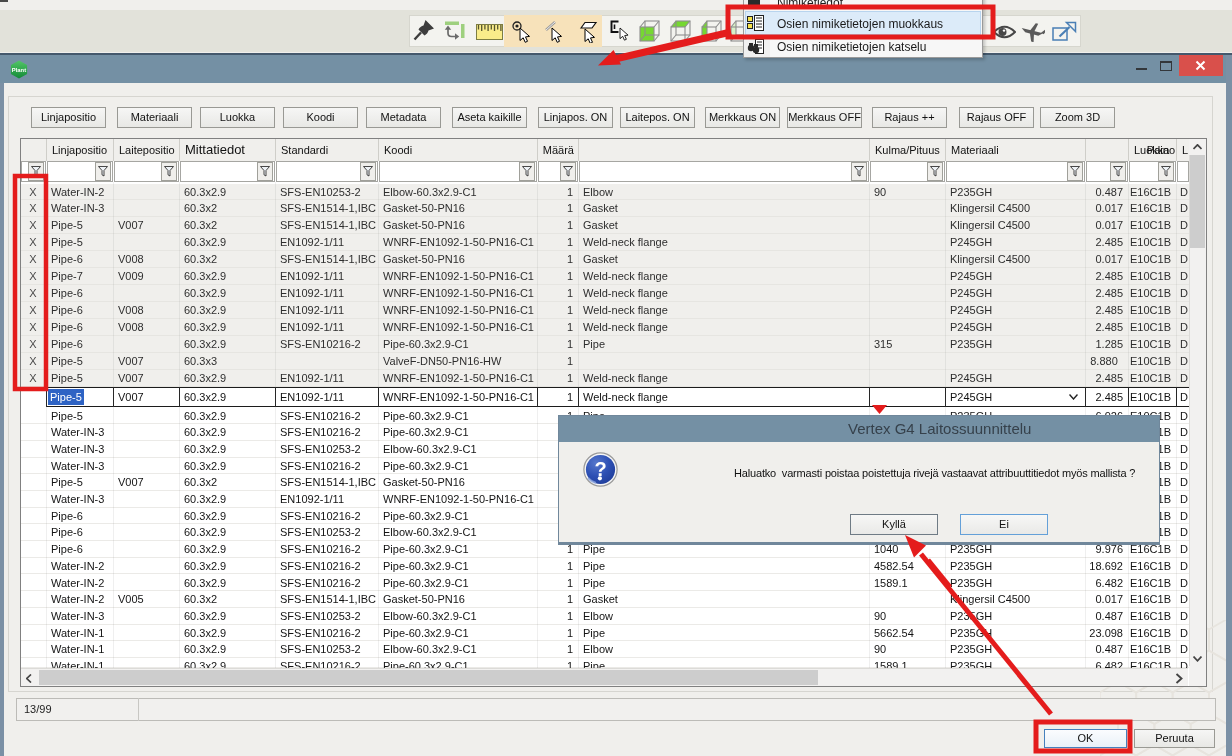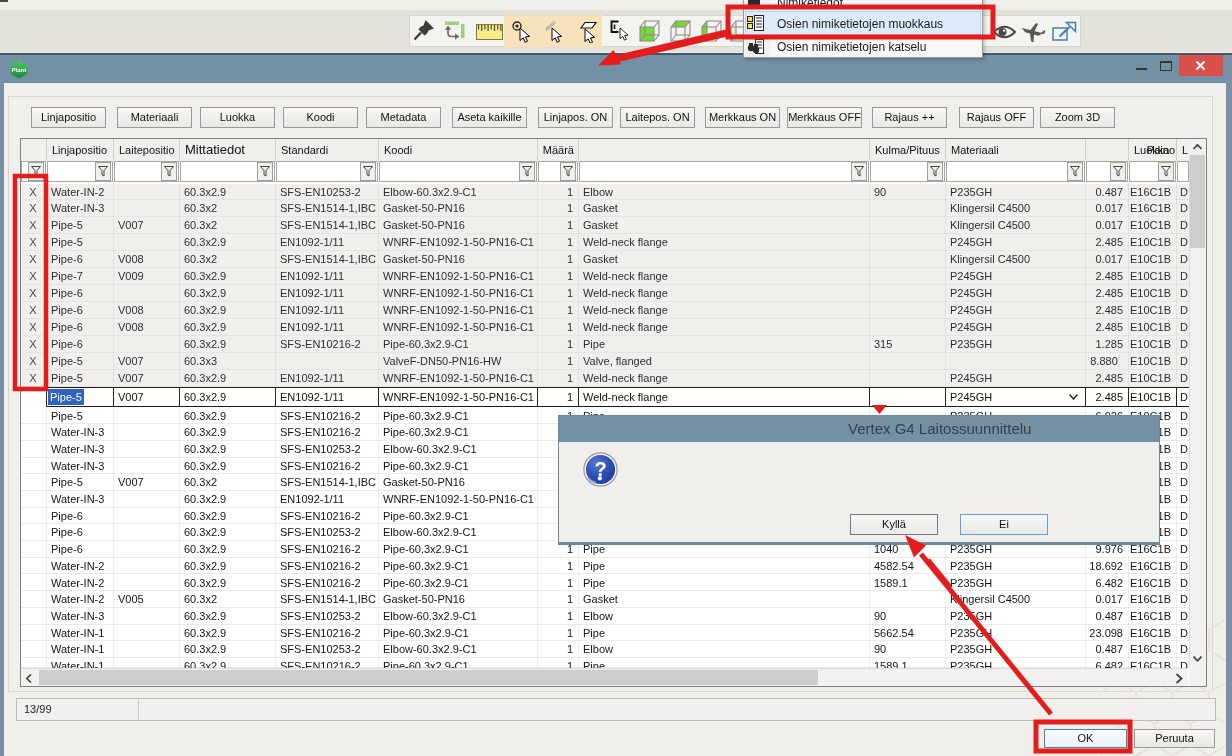--- a/index.html
+++ b/index.html
@@ -383,21 +383,20 @@
     <div style="position:absolute;left:1085px;top:336.04999999999995px;width:38px;height:16.95px;line-height:16.95px;font-size:11px;color:#2e2e2e;text-align:right;white-space:nowrap;overflow:hidden;">1.285</div>
     <div style="position:absolute;left:1130px;top:336.04999999999995px;width:45px;height:16.95px;line-height:16.95px;font-size:11px;color:#2e2e2e;white-space:nowrap;overflow:hidden;">E10C1B</div>
     <div style="position:absolute;left:1180px;top:336.04999999999995px;width:12px;height:16.95px;line-height:16.95px;font-size:11px;color:#2e2e2e;">D</div>
 <div style="position:absolute;left:21px;top:353.0px;width:1168px;height:16.95px;background:#f0efec;border-bottom:1px solid #e6e5e1;"></div>
 <div style="position:absolute;left:26px;top:353.0px;width:14px;height:16.95px;font-size:11px;color:#4a4a4a;line-height:16.95px;text-align:center;">X</div>
 <div style="position:absolute;left:51px;top:353.0px;width:61px;height:16.95px;line-height:16.95px;font-size:11px;color:#2e2e2e;white-space:nowrap;overflow:hidden;">Pipe-5</div>
     <div style="position:absolute;left:118px;top:353.0px;width:60px;height:16.95px;line-height:16.95px;font-size:11px;color:#2e2e2e;white-space:nowrap;overflow:hidden;">V007</div>
     <div style="position:absolute;left:184px;top:353.0px;width:90px;height:16.95px;line-height:16.95px;font-size:11px;color:#2e2e2e;white-space:nowrap;overflow:hidden;">60.3x3</div>
     <div style="position:absolute;left:383px;top:353.0px;width:153px;height:16.95px;line-height:16.95px;font-size:11px;color:#2e2e2e;white-space:nowrap;overflow:hidden;">ValveF-DN50-PN16-HW</div>
     <div style="position:absolute;left:537px;top:353.0px;width:36px;height:16.95px;line-height:16.95px;font-size:11px;color:#2e2e2e;text-align:right;white-space:nowrap;overflow:hidden;">1</div>
-    <div style="position:absolute;left:583px;top:353.0px;width:285px;height:16.95px;line-height:16.95px;font-size:11px;color:#2e2e2e;white-space:nowrap;overflow:hidden;">Valve, flanged</div>
     <div style="position:absolute;left:1085px;top:353.0px;width:38px;height:16.95px;line-height:16.95px;font-size:11px;color:#2e2e2e;text-align:center;white-space:nowrap;overflow:hidden;">8.880</div>
     <div style="position:absolute;left:1130px;top:353.0px;width:45px;height:16.95px;line-height:16.95px;font-size:11px;color:#2e2e2e;white-space:nowrap;overflow:hidden;">E10C1B</div>
     <div style="position:absolute;left:1180px;top:353.0px;width:12px;height:16.95px;line-height:16.95px;font-size:11px;color:#2e2e2e;">D</div>
 <div style="position:absolute;left:21px;top:369.95px;width:1168px;height:16.95px;background:#f0efec;border-bottom:1px solid #e6e5e1;"></div>
 <div style="position:absolute;left:26px;top:369.95px;width:14px;height:16.95px;font-size:11px;color:#4a4a4a;line-height:16.95px;text-align:center;">X</div>
 <div style="position:absolute;left:51px;top:369.95px;width:61px;height:16.95px;line-height:16.95px;font-size:11px;color:#2e2e2e;white-space:nowrap;overflow:hidden;">Pipe-5</div>
     <div style="position:absolute;left:118px;top:369.95px;width:60px;height:16.95px;line-height:16.95px;font-size:11px;color:#2e2e2e;white-space:nowrap;overflow:hidden;">V007</div>
     <div style="position:absolute;left:184px;top:369.95px;width:90px;height:16.95px;line-height:16.95px;font-size:11px;color:#2e2e2e;white-space:nowrap;overflow:hidden;">60.3x2.9</div>
     <div style="position:absolute;left:280px;top:369.95px;width:97px;height:16.95px;line-height:16.95px;font-size:11px;color:#2e2e2e;white-space:nowrap;overflow:hidden;">EN1092-1/11</div>
     <div style="position:absolute;left:383px;top:369.95px;width:153px;height:16.95px;line-height:16.95px;font-size:11px;color:#2e2e2e;white-space:nowrap;overflow:hidden;">WNRF-EN1092-1-50-PN16-C1</div>
@@ -671,20 +670,21 @@
           <stop offset="0.45" stop-color="#2d50b4"></stop>
           <stop offset="1" stop-color="#17328c"></stop>
         </radialGradient>
       </defs>
       <circle cx="17.5" cy="17.5" r="16.6" fill="#f6f6f6" stroke="#9a9a9a" stroke-width="1.2"></circle>
       <circle cx="17.5" cy="17.5" r="14.6" fill="url(#qg)"></circle>
       <path d="M5 26 A16 16 0 0 0 13 31" stroke="#8fa8e0" stroke-width="2" fill="none" opacity="0.8"></path>
       <text x="17.5" y="23.5" font-size="20" font-weight="bold" fill="#fff" text-anchor="middle" font-family="Liberation Sans">?</text>
       <circle cx="16.9" cy="26.3" r="2.1" fill="#fff"></circle>
     </svg>
+<div style="position:absolute;left:734px;top:467px;font-size:11px;letter-spacing:-0.17px;color:#111;z-index:32;white-space:nowrap;">Haluatko&nbsp; varmasti poistaa poistettuja rivejä vastaavat attribuuttitiedot myös mallista ?</div>
 <div style="position:absolute;left:850px;top:514px;width:88px;height:21px;background:linear-gradient(#f7f7f6,#e9e9e7);border:1px solid #6f7b85;font-size:11px;color:#111;text-align:center;line-height:19px;z-index:32;">Kyllä</div>
 <div style="position:absolute;left:960px;top:514px;width:88px;height:21px;background:linear-gradient(#f7f7f6,#e9e9e7);border:1px solid #64a0d8;font-size:11px;color:#111;text-align:center;line-height:19px;z-index:32;">Ei</div>
 <div style="position:absolute;left:743px;top:-16px;width:240px;height:74px;background:#f7f7f7;border:1px solid #9a9a9a;z-index:40;box-shadow:2px 2px 3px rgba(0,0,0,0.2);"></div>
 <div style="position:absolute;left:744px;top:-16px;width:26px;height:73px;background:#f0f0f0;z-index:40;"></div>
 <div style="position:absolute;left:777px;top:-4px;font-size:12px;color:#1a1a1a;z-index:41;">Nimiketiedot...</div>
 <div style="position:absolute;left:748px;top:0px;width:12px;height:9px;background:#2a2a2a;z-index:41;"></div>
 <div style="position:absolute;left:745px;top:11px;width:236px;height:24px;background:#dcebf9;border:1px solid #b8d4ee;z-index:41;"></div>
 <div style="position:absolute;left:777px;top:17px;font-size:12px;color:#1a1a1a;z-index:42;">Osien nimiketietojen muokkaus</div>
 <svg style="position:absolute;left:747px;top:15px;width:17px;height:16px;;z-index:42" viewBox="0 0 17 16">
       <rect x="0.5" y="1.5" width="5" height="5" fill="#f7e24a" stroke="#222"></rect>

